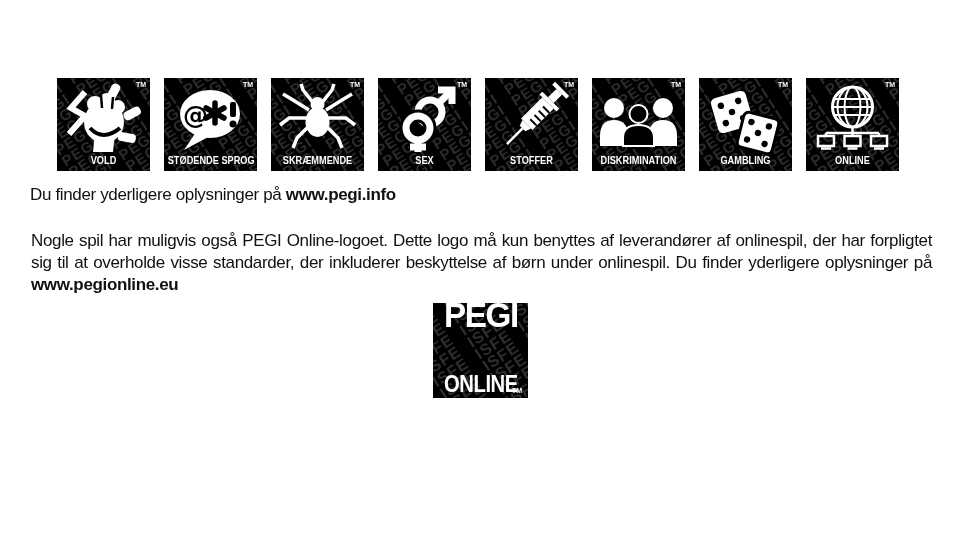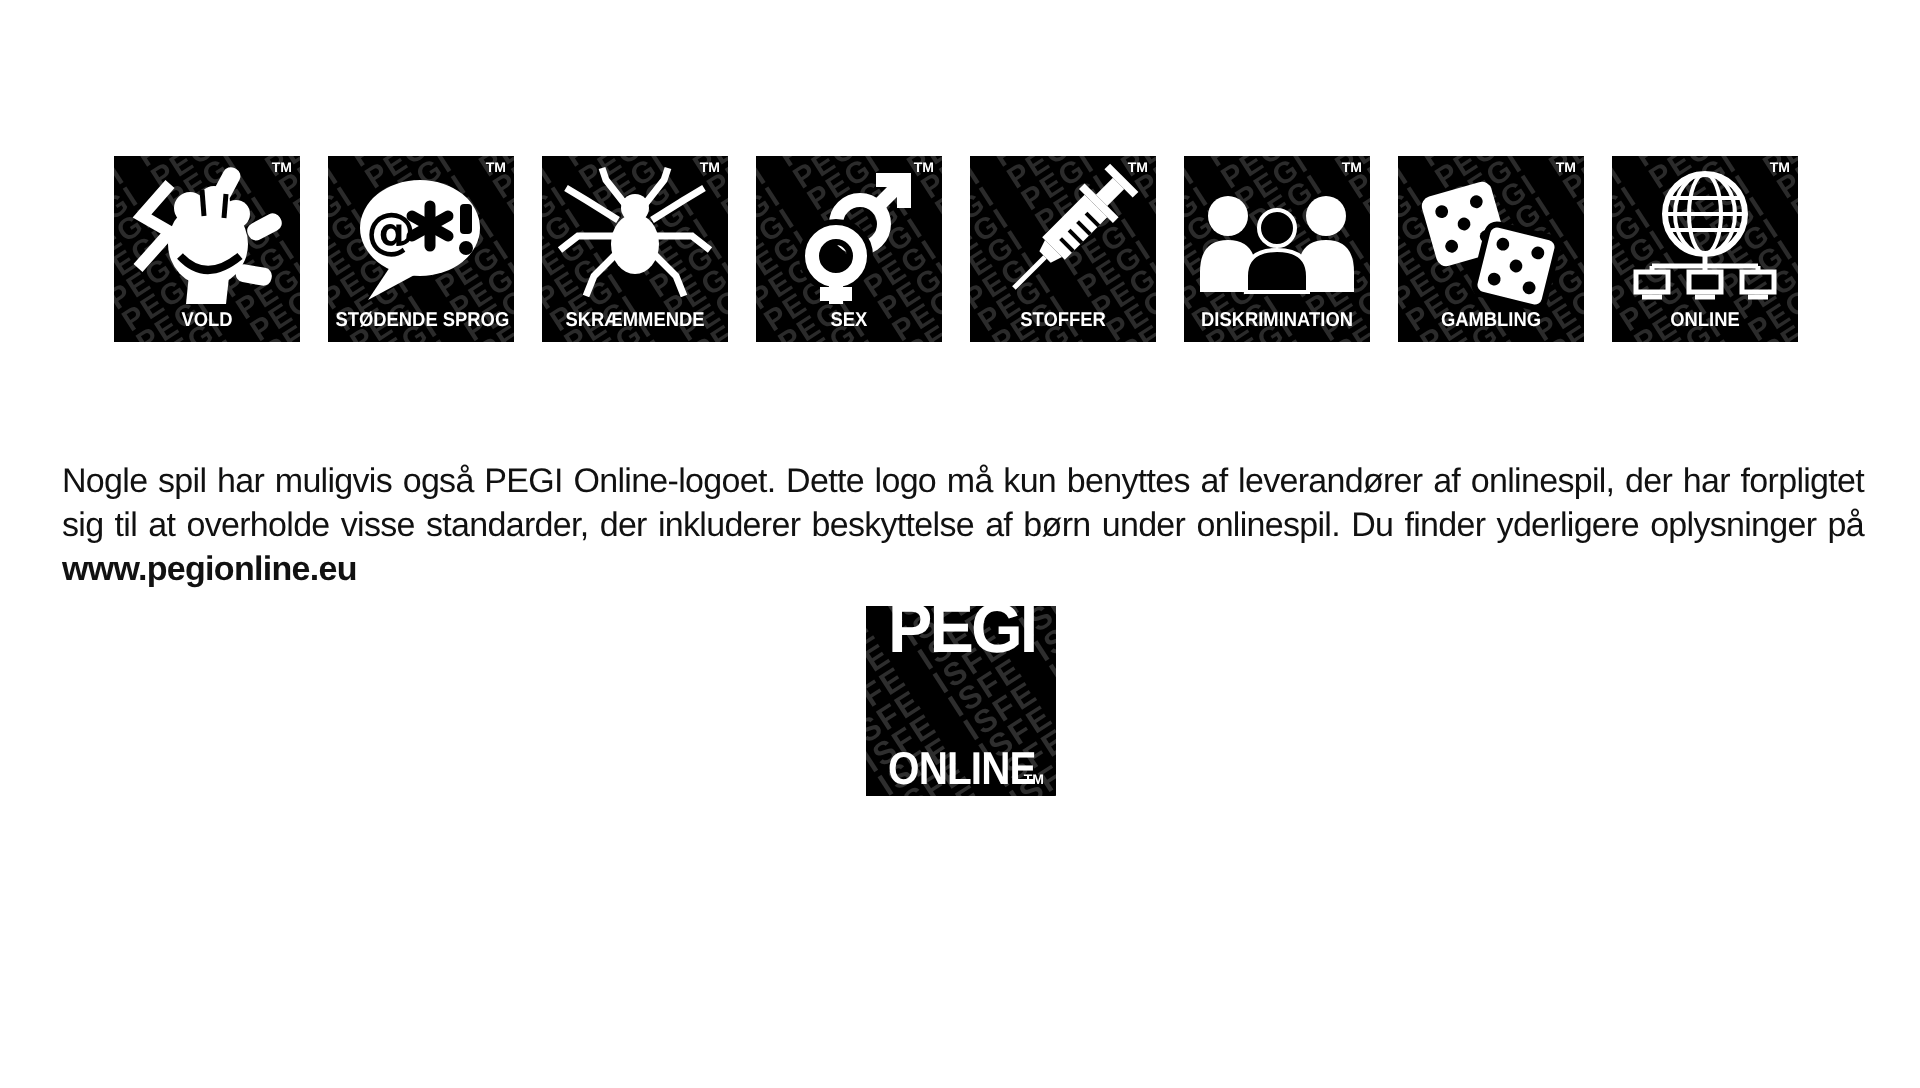--- a/index.html
+++ b/index.html
@@ -256,20 +256,21 @@
           <line x1="41.5" y1="70.5" x2="51.5" y2="70.5"></line>
           <line x1="68" y1="70.5" x2="78" y2="70.5"></line>
         </g>
       </svg>
       <span class="tm">TM</span>
       <div class="tile-label">ONLINE</div>
     </div>
 
   </div>
 
+  <p class="info-line"><span>Du finder yderligere oplysninger på </span><b>www.pegi.info</b></p>
 
   <p class="para2"><span>Nogle spil har muligvis også PEGI Online-logoet. Dette logo må kun benyttes af leverandører af onlinespil, der har forpligtet sig til at overholde visse standarder, der inkluderer beskyttelse af børn under onlinespil. Du finder yderligere oplysninger på </span><b>www.pegionline.eu</b></p>
 
   <div class="logo">
     <div class="pattern">ISFE ISFE ISFE ISFE ISFE ISFE ISFE ISFE ISFE ISFE ISFE ISFE ISFE ISFE ISFE ISFE ISFE ISFE ISFE ISFE ISFE ISFE ISFE ISFE ISFE ISFE ISFE ISFE ISFE ISFE ISFE ISFE ISFE ISFE ISFE ISFE ISFE ISFE ISFE ISFE ISFE ISFE ISFE ISFE ISFE ISFE ISFE ISFE ISFE ISFE ISFE ISFE ISFE ISFE ISFE ISFE ISFE ISFE ISFE ISFE ISFE ISFE ISFE ISFE ISFE ISFE ISFE ISFE ISFE ISFE </div>
     <div class="logo-text">
       <div class="logo-line1">PEGI</div>
       <div class="logo-line2">ONLINE</div>
     </div>
     <span class="tm tm-logo">TM</span>

